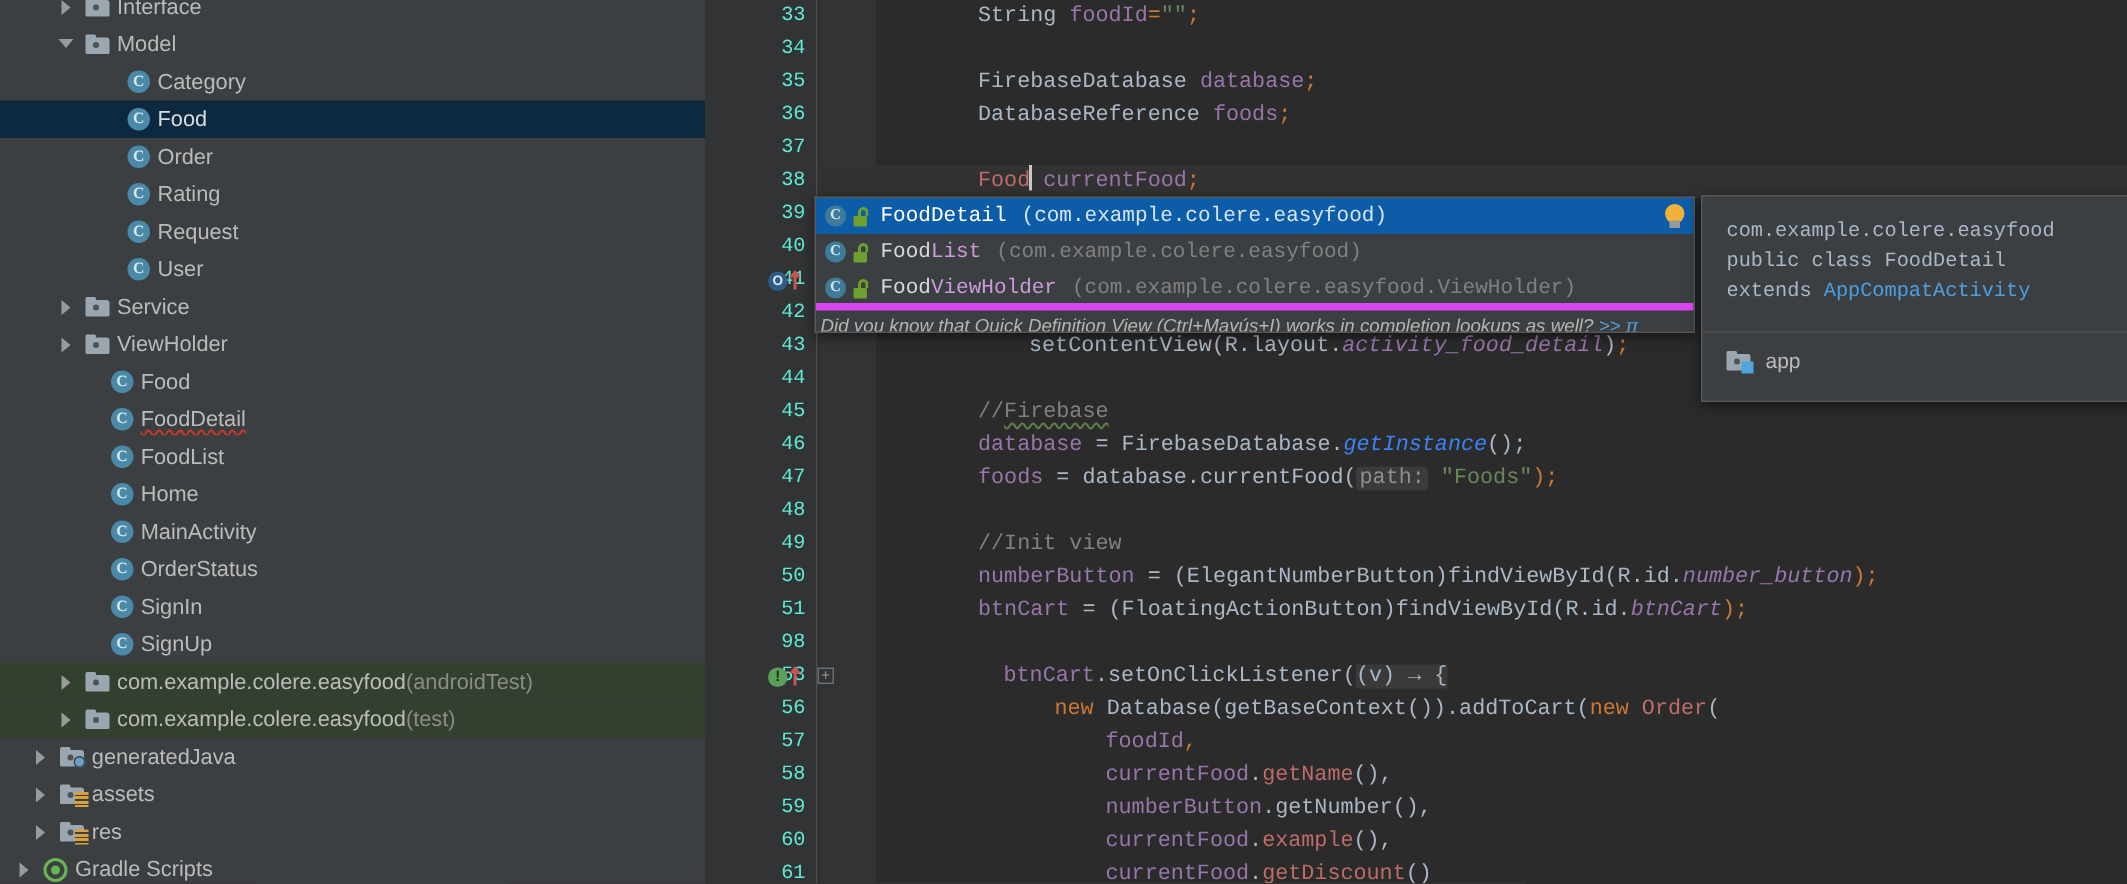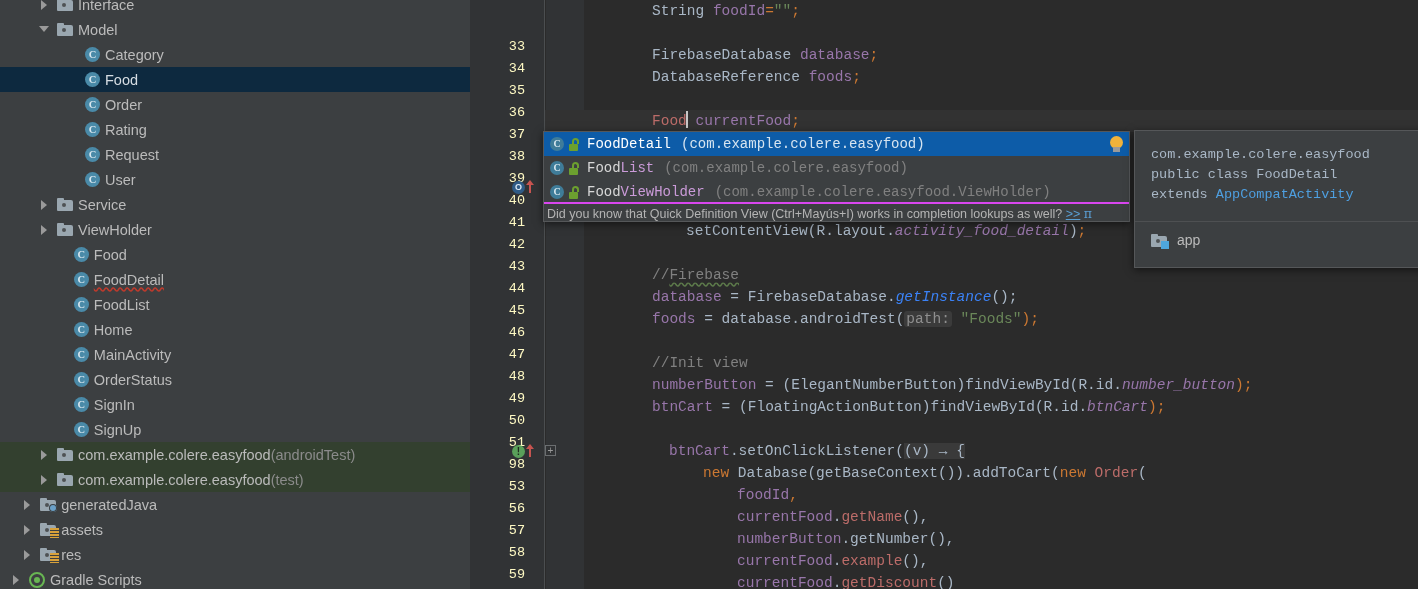--- a/index.html
+++ b/index.html
@@ -98,22 +98,22 @@
     background:#313335;
   }
   .code-area { position:absolute; left:0; top:0; width:948px; height:589px; }
 
   .cl {
     position:absolute; left:0; height:22px; line-height:22px;
     font-family:"Liberation Mono","DejaVu Sans Mono",monospace; font-size:14.5px;
     white-space:pre; width:948px;
   }
   .lnum {
-    position:absolute; left:0; width:55px; text-align:right;
-    color:#fef9c3; font-family:"Liberation Mono",monospace; font-size:13.5px;margin-top:36px;
+    position:absolute; left:12px; width:55px; text-align:right;
+    color:#5eead4; font-family:"Liberation Mono",monospace; font-size:13.5px;
   }
   .ctext { position:absolute; left:114px; color:#a9b7c6; }
   .line-hl { position:absolute; left:75px; width:873px; height:22px; background:#323232; }
 
   
   .k   { color:#cc7832; }           
   .str { color:#6a8759; }           
   .cmt { color:#808080; }           
   .fld { color:#9876aa; }           
   .typ { color:#a9b7c6; }
@@ -182,23 +182,24 @@
   .cp-lock .sh{position:absolute;left:3px;top:0;width:7px;height:6px;border:2px solid #6ca02f;
     border-bottom:none;border-radius:4px 4px 0 0;}
   .cp-name { color:#cb9bd9; }
   .cp-name .b { color:#d8d8d8; }
   .cp-pkg  { color:#808080; margin-left:10px; }
   .cp-item.sel .cp-pkg { color:#d6e4f0; }
   .cp-item.sel .cp-name, .cp-item.sel .cp-name .b { color:#ffffff; }
 
   .cp-hintbar {
     position:absolute; left:0; bottom:0; width:587px; height:19px;
-    background:#3c3f41; border-top:2px solid #d946ef;
+    background:#3c3f41; border-top:5px solid #d946ef;
     font-size:12.5px; color:#b4b4b4; line-height:19px; padding-left:3px;
     white-space:nowrap;
+    font-style:italic;
   }
   .cp-hint-link { color:#5a9fd4; text-decoration:underline; }
   .cp-hint-pi { color:#5a9fd4; font-family:"DejaVu Serif",serif; }
 
   .bulb {
     position:absolute; right:4px; top:4px; width:16px; height:17px;
   }
   .bulb .glass{position:absolute;left:1px;top:0;width:13px;height:13px;border-radius:50%;
     background:#f0b23a;}
   .bulb .base{position:absolute;left:4px;top:11px;width:7px;height:5px;background:#9a9a9a;}
@@ -428,21 +429,21 @@
           <div class="g-arrow" style="position: absolute; left: 13px; top: -1px; width: 10px; height: 14px;">
             <span class="head"></span>
             <span class="shaft"></span>
           </div>
         </div>
         <div class="cl" style="top: 198px;"><span class="lnum">42</span><span class="ctext" style="left: 114px;"></span></div>
         <div class="cl" style="top: 220px;"><span class="lnum">43</span><span class="ctext" style="left: 216px;"><span class="typ">setContentView</span><span class="typ">(R.layout.</span><span class="cons">activity_food_detail</span><span class="typ">)</span><span class="k">;</span></span></div>
         <div class="cl" style="top: 242px;"><span class="lnum">44</span><span class="ctext" style="left: 114px;"></span></div>
         <div class="cl" style="top: 264px;"><span class="lnum">45</span><span class="ctext" style="left: 182px;"><span class="cmt">//</span><span class="cmt sq-grn">Firebase</span></span></div>
         <div class="cl" style="top: 286px;"><span class="lnum">46</span><span class="ctext" style="left: 182px;"><span class="fld">database</span><span class="typ"> = FirebaseDatabase.</span><span class="stat">getInstance</span><span class="typ">();</span></span></div>
-        <div class="cl" style="top: 308px;"><span class="lnum">47</span><span class="ctext" style="left: 182px;"><span class="fld">foods</span><span class="typ"> = database.androidTest(</span><span class="param-hint">path:</span><span class="typ"> </span><span class="str">"Foods"</span><span class="k">);</span></span></div>
+        <div class="cl" style="top: 308px;"><span class="lnum">47</span><span class="ctext" style="left: 182px;"><span class="fld">foods</span><span class="typ"> = database.currentFood(</span><span class="param-hint">path:</span><span class="typ"> </span><span class="str">"Foods"</span><span class="k">);</span></span></div>
         <div class="cl" style="top: 330px;"><span class="lnum">48</span><span class="ctext" style="left: 114px;"></span></div>
         <div class="cl" style="top: 352px;"><span class="lnum">49</span><span class="ctext" style="left: 182px;"><span class="cmt">//Init view</span></span></div>
         <div class="cl" style="top: 374px;"><span class="lnum">50</span><span class="ctext" style="left: 182px;"><span class="fld">numberButton</span><span class="typ"> = (</span><span class="typ sq-warn">ElegantNumberButton</span><span class="typ">)findViewById(R.id.</span><span class="cons">number_button</span><span class="k">);</span></span></div>
         <div class="cl" style="top: 396px;"><span class="lnum">51</span><span class="ctext" style="left: 182px;"><span class="fld">btnCart</span><span class="typ"> = (</span><span class="typ sq-warn">FloatingActionButton</span><span class="typ">)findViewById(R.id.</span><span class="cons">btnCart</span><span class="k">);</span></span></div>
         <div class="cl" style="top: 418px;"><span class="lnum">98</span><span class="ctext" style="left: 114px;"></span></div>
         <div class="cl" style="top: 440px;"><span class="lnum">53</span><span class="ctext" style="left: 199px;"><span class="fld">btnCart</span><span class="typ">.setOnClickListener(</span><span class="lambda-hl typ">(v) → {</span></span></div>
         <div class="g-icon" style="left: 42px; top: 445px; width: 28px; height: 14px;">
           <div class="g-warn" style="position: absolute; left: 0px; top: 0px;">!</div>
           <div class="g-arrow" style="position: absolute; left: 13px; top: -1px; width: 10px; height: 14px;">
             <span class="head"></span>

